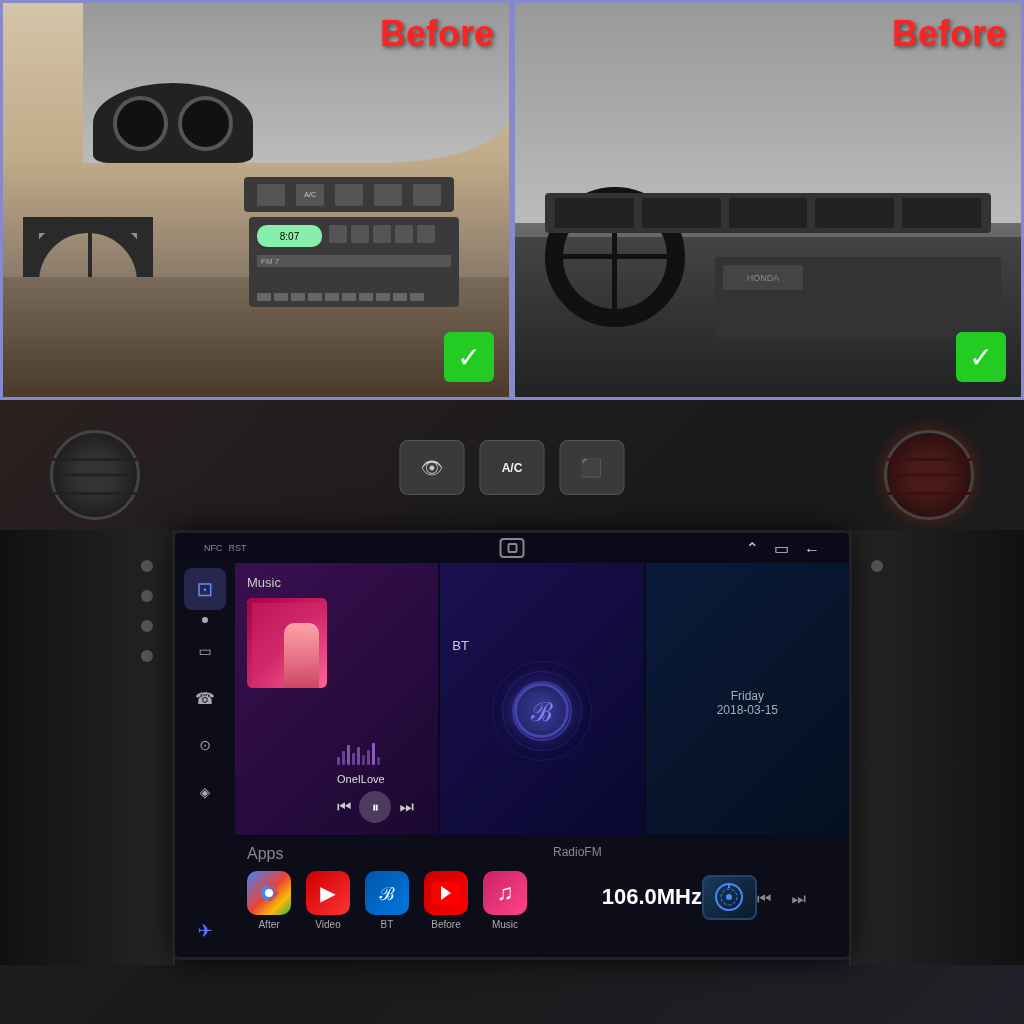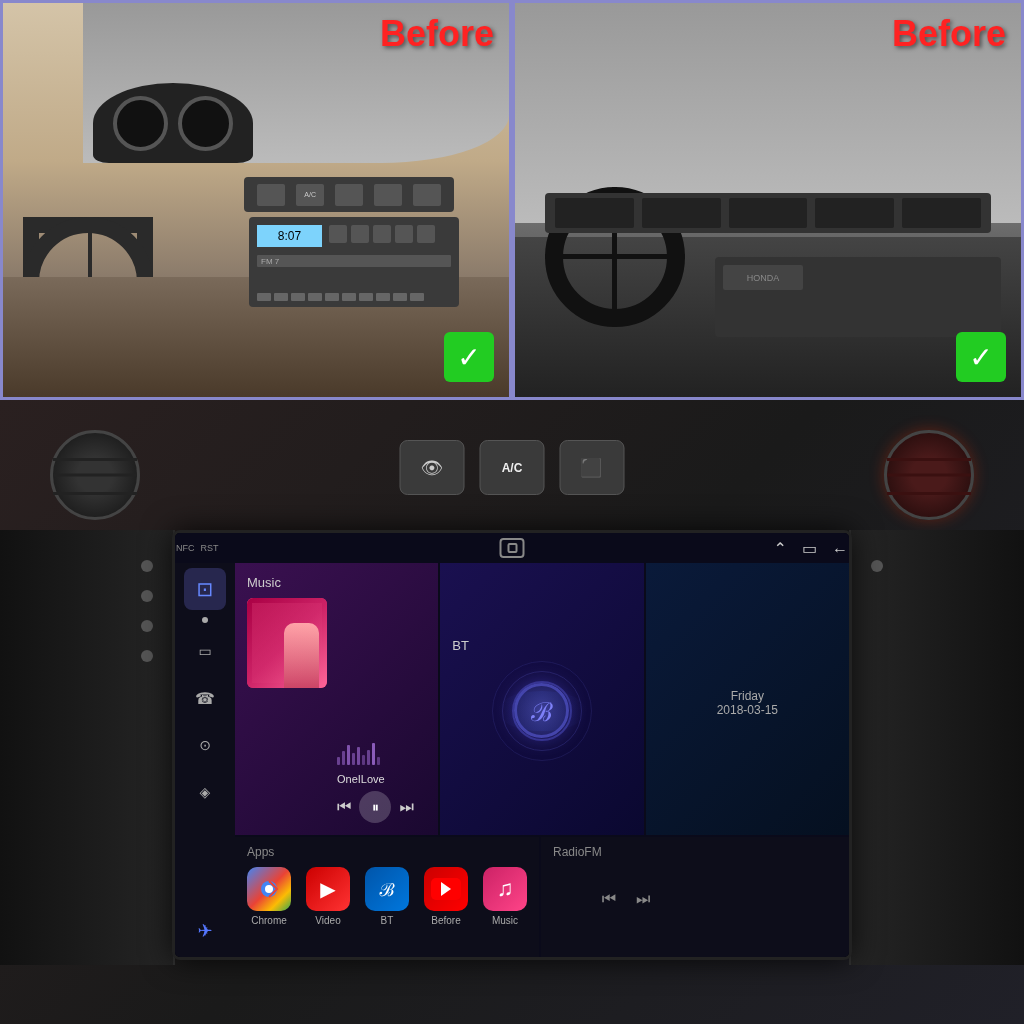--- a/index.html
+++ b/index.html
@@ -148,21 +148,21 @@
       flex-direction: column;
     }
 
     
     .status-bar {
       height: 30px;
       background: #0a0a1a;
       display: flex;
       justify-content: space-between;
       align-items: center;
-      padding: 0 1px;
+      padding: 0 29px;
     }
 
     .status-left {
       display: flex;
       gap: 6px;
       font-size: 10px;
       color: #ccc;
     }
 
     .status-right {
@@ -360,21 +360,21 @@
       gap: 2px;
     }
 
     .apps-panel {
       flex: 1;
       background: #0d0d1a;
       padding: 8px 12px;
     }
 
     .apps-title {
-      font-size: 12px;
+      font-size: 16px;
       color: #888;
       margin-bottom: 8px;
     }
 
     .apps-grid {
       display: flex;
       gap: 15px;
       align-items: center;
     }
 
@@ -484,21 +484,21 @@
         <div style="position:absolute;top:0;left:80px;right:0;height:160px;background:linear-gradient(180deg,#999 0%,#bbb 100%);border-radius:0 0 30% 0;"></div>
 
         <div style="position:absolute;left:20px;bottom:50px;width:130px;height:130px;border:16px solid #2a2a2a;border-radius:50;"></div>
         <div style="position:absolute;left:20px;bottom:50px;width:130px;height:130px;border:16px solid #2a2a2a;border-radius:50%;"></div>
         <div style="position:absolute;left:85px;bottom:50px;width:4px;height:130px;background:#2a2a2a;"></div>
         <div style="position:absolute;left:20px;bottom:113px;width:130px;height:4px;background:#2a2a2a;"></div>
 
         <div style="position:absolute;bottom:0;left:0;right:0;height:120px;background:linear-gradient(180deg,#7a6a5a 0%,#4a3a2a 100%);"></div>
 
         <div style="position:absolute;right:50px;bottom:90px;width:210px;height:90px;background:#3a3a3a;border-radius:4px;">
-          <div style="position:absolute;top:8px;left:8px;width:65px;height:22px;background:#7dd3fc;border-radius:0;display:flex;align-items:center;justify-content:center;font-size:12px;color:#000;">8:07</div>
+          <div style="position:absolute;top:8px;left:8px;width:65px;height:22px;background:#86efac;border-radius:10px;display:flex;align-items:center;justify-content:center;font-size:10px;color:#000;">8:07</div>
           <div style="position:absolute;top:8px;left:80px;right:8px;height:22px;display:flex;gap:4px;">
             <div style="width:18px;height:18px;background:#555;border-radius:2px;"></div>
             <div style="width:18px;height:18px;background:#555;border-radius:2px;"></div>
             <div style="width:18px;height:18px;background:#555;border-radius:2px;"></div>
             <div style="width:18px;height:18px;background:#555;border-radius:2px;"></div>
             <div style="width:18px;height:18px;background:#555;border-radius:2px;"></div>
           </div>
           <div style="position:absolute;bottom:6px;left:8px;right:8px;display:flex;gap:3px;flex-wrap:wrap;">
             <div style="width:14px;height:8px;background:#666;border-radius:1px;"></div>
             <div style="width:14px;height:8px;background:#666;border-radius:1px;"></div>
@@ -691,21 +691,21 @@
                 <div class="apps-title">Apps</div>
                 <div class="apps-grid">
                   <div class="app-item">
                     <div class="app-icon app-chrome">
                       <svg width="24" height="24" viewBox="0 0 24 24">
                         <circle cx="12" cy="12" r="8" fill="#4285f4"></circle>
                         <circle cx="12" cy="12" r="4" fill="white"></circle>
                         <path d="M12 4 L20 12 L12 20" fill="none" stroke="#ea4335" stroke-width="2"></path>
                       </svg>
                     </div>
-                    <span class="app-label">Chrome</span>
+                    <span class="app-label">After</span>
                   </div>
                   <div class="app-item">
                     <div class="app-icon app-video" style="color:white;font-size:20px;display:flex;align-items:center;justify-content:center;">▶</div>
                     <span class="app-label">Video</span>
                   </div>
                   <div class="app-item">
                     <div class="app-icon app-bt" style="color:white;font-size:18px;display:flex;align-items:center;justify-content:center;">ℬ</div>
                     <span class="app-label">BT</span>
                   </div>
                   <div class="app-item">
@@ -721,20 +721,31 @@
                     <span class="app-label">Music</span>
                   </div>
                 </div>
               </div>
 
               <div class="radio-panel">
                 <div class="radio-header">
                   <span class="radio-title">Radio</span>
                   <span class="radio-fm">FM</span>
                 </div>
+                <div style="display:flex;justify-content:space-between;align-items:center;">
+                  <div class="radio-freq">106.0MHz</div>
+                  <div class="radio-unit-icon">
+                    <svg width="30" height="30" viewBox="0 0 30 30">
+                      <circle cx="15" cy="15" r="13" fill="none" stroke="#4488ff" stroke-width="2"></circle>
+                      <circle cx="15" cy="15" r="8" fill="none" stroke="#4488ff" stroke-width="1" stroke-dasharray="3,2"></circle>
+                      <circle cx="15" cy="15" r="3" fill="#4488ff"></circle>
+                      <line x1="15" y1="2" x2="15" y2="6" stroke="#4488ff" stroke-width="2"></line>
+                    </svg>
+                  </div>
+                </div>
                 <div class="radio-bottom-row">
                   <div class="radio-nav">
                     <span class="radio-nav-btn">⏮</span>
                     <span class="radio-nav-btn">⏭</span>
                   </div>
                 </div>
               </div>
             </div>
           </div>
         </div>

